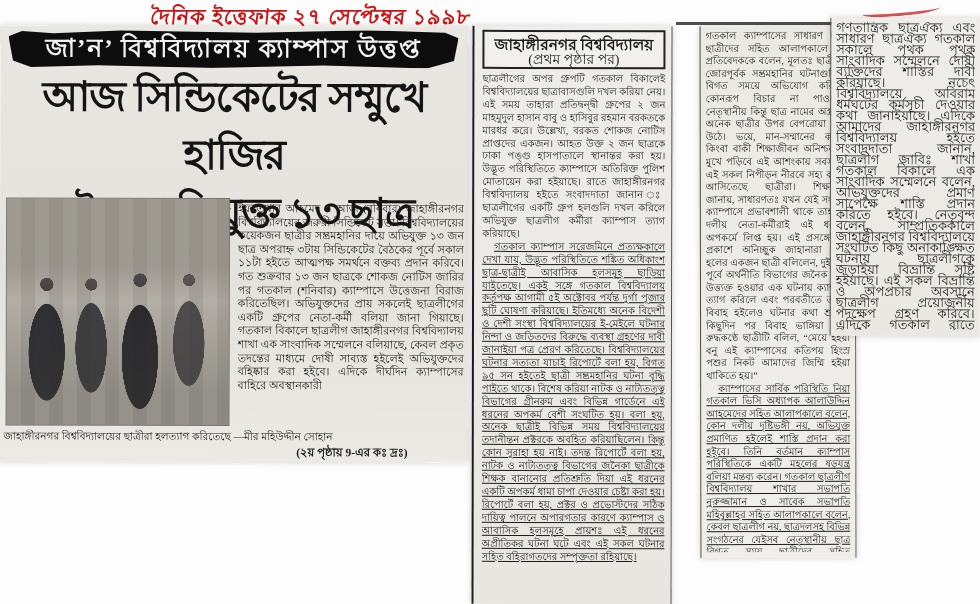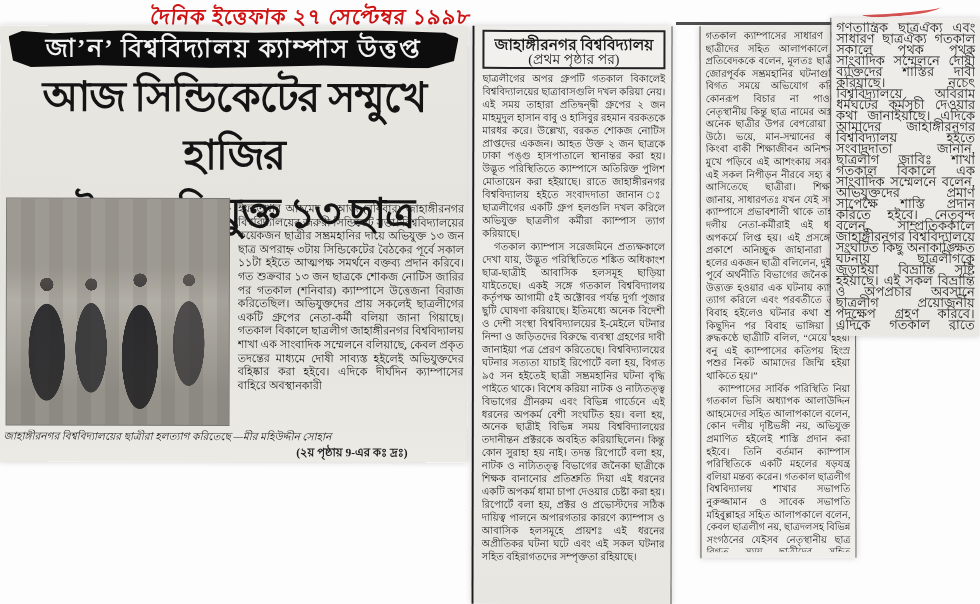--- a/index.html
+++ b/index.html
@@ -58,21 +58,21 @@
   }
   .photo-shade { position:absolute; inset:0;
     background:linear-gradient(180deg, rgba(120,115,108,.35) 0 30%, transparent 45%, rgba(60,58,52,.25) 85%); }
 
   .lead-col { position:absolute; left:238px; top:174px; width:226px; height:242px; overflow:hidden; }
   .dateline { text-align:center; font-weight:bold; font-size:12px; line-height:15px; }
   .lead-body { font-size:11px; line-height:13.6px; text-align:justify; margin-top:2px; }
 
   .caption {
     position:absolute; left:4px; top:404px; width:330px;
-    font-size:10.5px; font-style:italic; line-height:13px; white-space:nowrap; overflow:hidden;
+    font-size:10.5px; line-height:13px; white-space:nowrap; overflow:hidden;
   }
   .jump-note {
     position:absolute; left:250px; top:418px; width:205px; text-align:center;
     font-weight:bold; font-size:11.5px;
   }
 
   
   .strip { position:absolute; background:#edebe6; }
   .strip-mid {
     left:472px; top:26px; width:200px; height:578px;
@@ -80,21 +80,21 @@
     background:linear-gradient(180deg,#efede9 0%, #e8e6e1 100%);
     padding:4px 6px 4px 8px; transform:rotate(.1deg);
   }
   .cont-head {
     border:2px solid #222; background:#f2f0ec; text-align:center;
     padding:3px 4px 2px; margin-bottom:4px;
   }
   .cont-title { font-size:15.5px; font-weight:bold; line-height:19px; }
   .cont-sub { font-size:14px; line-height:11px; }
   .colbody { font-size:10px; line-height:12.9px; text-align:justify; overflow:hidden; }
-  .colbody p + p { text-indent:12px; }
+  .colbody p + p { text-indent:12px;text-decoration:underline; }
   .strip-mid .colbody { height:536px; }
 
   
   .strip-c3 {
     left:673px; top:26px; width:156px; height:532px;
     border-left:1px solid #4d4842; border-right:1px solid #6b665f;
     background:linear-gradient(180deg,#ebe9e4 0%, #f0eeea 100%);
     padding:4px 5px; transform:rotate(-.1deg);margin-left:27px;
   }
   .strip-c3 .colbody { height:522px; font-size:9.8px; line-height:12.6px; }

